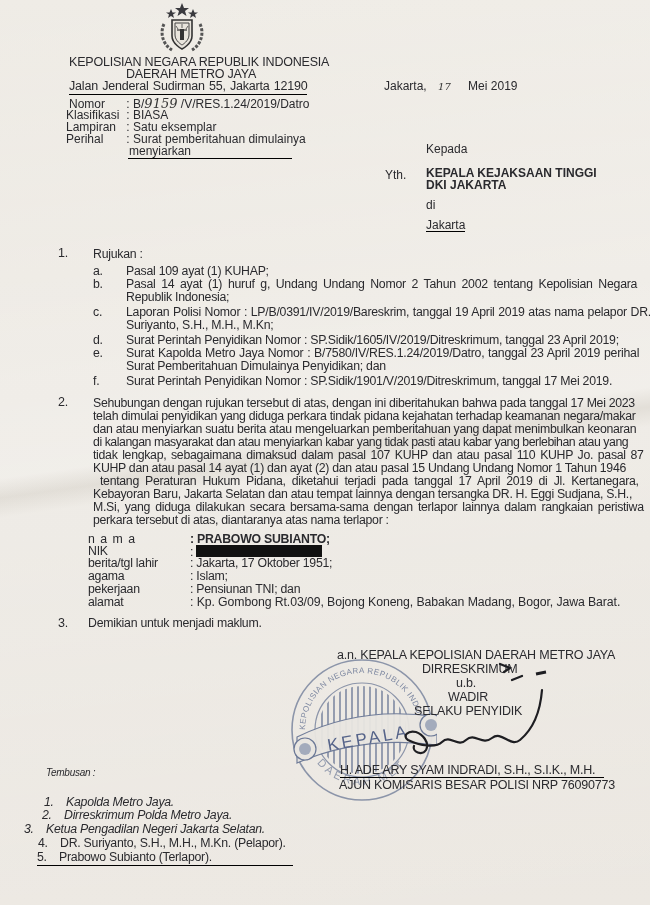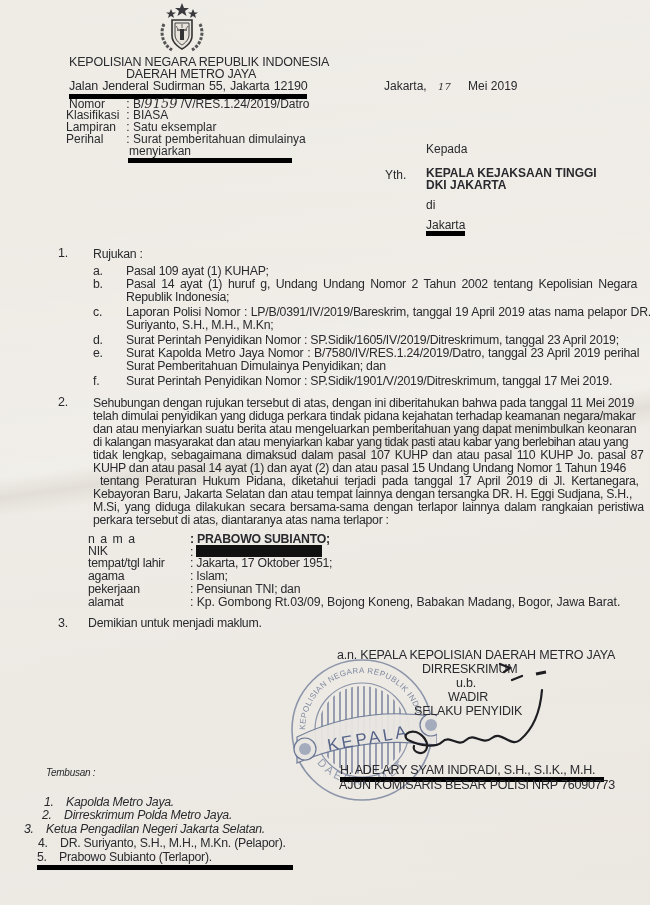--- a/index.html
+++ b/index.html
@@ -16,21 +16,21 @@
       linear-gradient(172deg, rgba(255,255,255,0.0) 0%, rgba(255,255,255,0.35) 48%, rgba(0,0,0,0.03) 50%, rgba(255,255,255,0.25) 52%, rgba(255,255,255,0) 100%),
       linear-gradient(180deg, #efece6 0%, #ebe7e0 30%, #e9e5de 60%, #ece8e2 100%);
   }
   .abs { position: absolute; }
   
   .logo { left: 150px; top: 2px; width: 64px; height: 52px; }
   .head-line { font-size: 12.5px; letter-spacing: -0.2px; white-space: nowrap; }
   .meta-row { font-size: 12px; white-space: nowrap; }
   .meta-label { display: inline-block; width: 54px; }
   .hand { font-family: "DejaVu Serif", serif; font-style: italic; color: #333; margin-top: 22px; }
-  .underline { border-bottom: 5px solid #000000; }
+  .underline { border-bottom: 1px solid #000000; }
   
   .t { font-size: 12.3px; line-height: 13px; white-space: nowrap; letter-spacing: -0.25px; }
   .just { white-space: nowrap; letter-spacing: -0.3px; font-size: 12.3px; }
   .num { font-size: 12.5px; }
   .redact { background: #111; display: inline-block; width: 126px; height: 12px; vertical-align: -1px; }
   .bold { font-weight: bold; }
   .stamp { left: 287px; top: 655px; width: 150px; height: 150px; }
   .sig-text { font-size: 12.5px; white-space: nowrap; letter-spacing: -0.2px; }
   .italic { font-style: italic; }
 </style>
@@ -108,41 +108,41 @@
 <div class="abs t" style="left:126px; top:334px;">Surat Perintah Penyidikan Nomor : SP.Sidik/1605/IV/2019/Ditreskrimum, tanggal 23 April 2019;</div>
 
 <div class="abs t" style="left:93px; top:347px;">e.</div>
 <div class="abs t" style="left:126px; top:347px; word-spacing:0.6px;">Surat Kapolda Metro Jaya Nomor : B/7580/IV/RES.1.24/2019/Datro, tanggal 23 April 2019 perihal</div>
 <div class="abs t" style="left:126px; top:360px;">Surat Pemberitahuan Dimulainya Penyidikan; dan</div>
 
 <div class="abs t" style="left:93px; top:375px;">f.</div>
 <div class="abs t" style="left:126px; top:375px;">Surat Perintah Penyidikan Nomor : SP.Sidik/1901/V/2019/Ditreskrimum, tanggal 17 Mei 2019.</div>
 
 <div class="abs t num" style="left:58px; top:396px;">2.</div>
-<div class="abs just" style="left:93px; top:396px;">Sehubungan dengan rujukan tersebut di atas, dengan ini diberitahukan bahwa pada tanggal 11 Mei 2019</div>
+<div class="abs just" style="left:93px; top:396px;">Sehubungan dengan rujukan tersebut di atas, dengan ini diberitahukan bahwa pada tanggal 17 Mei 2023</div>
 <div class="abs just" style="left:93px; top:409px;">telah dimulai penyidikan yang diduga perkara tindak pidana kejahatan terhadap keamanan negara/makar</div>
 <div class="abs just" style="left:93px; top:422px;">dan atau menyiarkan suatu berita atau mengeluarkan pemberitahuan yang dapat menimbulkan keonaran</div>
 <div class="abs just" style="left:93px; top:435px; letter-spacing:-0.45px;">di kalangan masyarakat dan atau menyiarkan kabar yang tidak pasti atau kabar yang berlebihan atau yang</div>
 <div class="abs just" style="left:93px; top:448px; word-spacing:1.6px;">tidak lengkap, sebagaimana dimaksud dalam pasal 107 KUHP dan atau pasal 110 KUHP Jo. pasal 87</div>
 <div class="abs just" style="left:93px; top:461px;">KUHP dan atau pasal 14 ayat (1) dan ayat (2) dan atau pasal 15 Undang Undang Nomor 1 Tahun 1946</div>
 <div class="abs just" style="left:100px; top:474px; word-spacing:3px;">tentang Peraturan Hukum Pidana, diketahui terjadi pada tanggal 17 April 2019 di Jl. Kertanegara,</div>
 <div class="abs just" style="left:93px; top:487px;">Kebayoran Baru, Jakarta Selatan dan atau tempat lainnya dengan tersangka DR. H. Eggi Sudjana, S.H.,</div>
 <div class="abs just" style="left:93px; top:500px; word-spacing:2px;">M.Si, yang diduga dilakukan secara bersama-sama dengan terlapor lainnya dalam rangkaian peristiwa</div>
 <div class="abs just" style="left:93px; top:513px;">perkara tersebut di atas, diantaranya atas nama terlapor :</div>
 
 <div class="abs t" style="left:88px; top:533px; letter-spacing:1px;">n a m a</div>
 <div class="abs t bold" style="left:190px; top:533px;">: PRABOWO SUBIANTO;</div>
 
 <div class="abs t" style="left:88px; top:545px;">NIK</div>
 <div class="abs t" style="left:190px; top:545px;">
   <span>:</span>
   <span class="redact"></span>
 </div>
 
-<div class="abs t" style="left:88px; top:557px;">tempat/tgl lahir</div>
+<div class="abs t" style="left:88px; top:557px;">berita/tgl lahir</div>
 <div class="abs t" style="left:190px; top:557px;">: Jakarta, 17 Oktober 1951;</div>
 
 <div class="abs t" style="left:88px; top:570px;">agama</div>
 <div class="abs t" style="left:190px; top:570px;">: Islam;</div>
 
 <div class="abs t" style="left:88px; top:583px;">pekerjaan</div>
 <div class="abs t" style="left:190px; top:583px;">: Pensiunan TNI; dan</div>
 
 <div class="abs t" style="left:88px; top:596px;">alamat</div>
 <div class="abs t" style="left:190px; top:596px; letter-spacing:-0.1px;">: Kp. Gombong Rt.03/09, Bojong Koneng, Babakan Madang, Bogor, Jawa Barat.</div>

